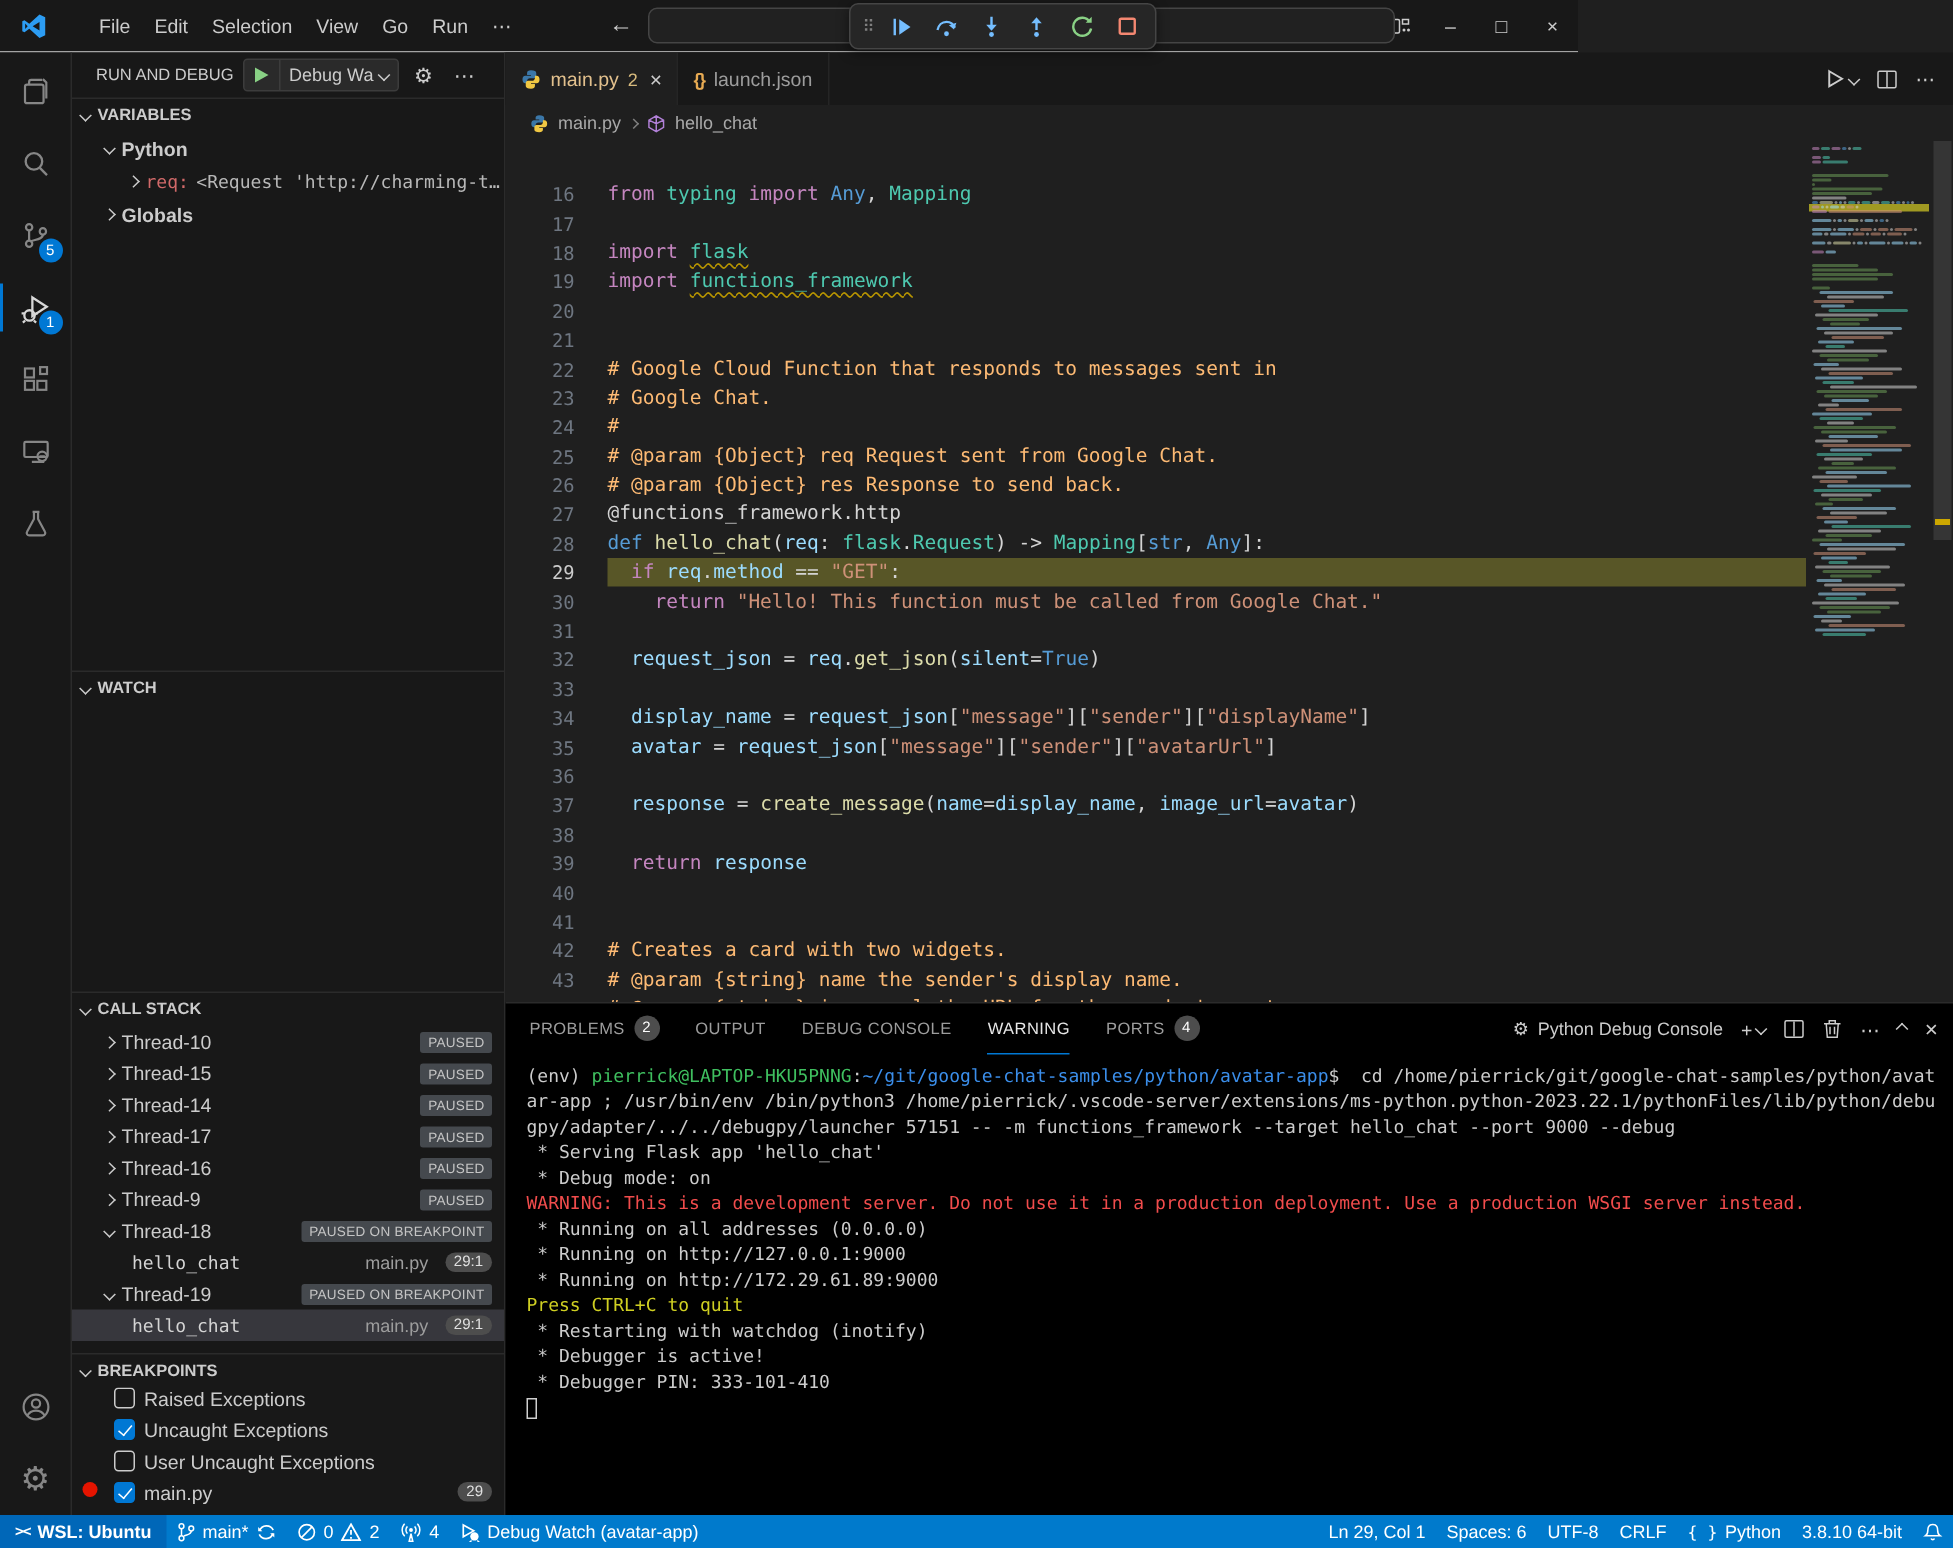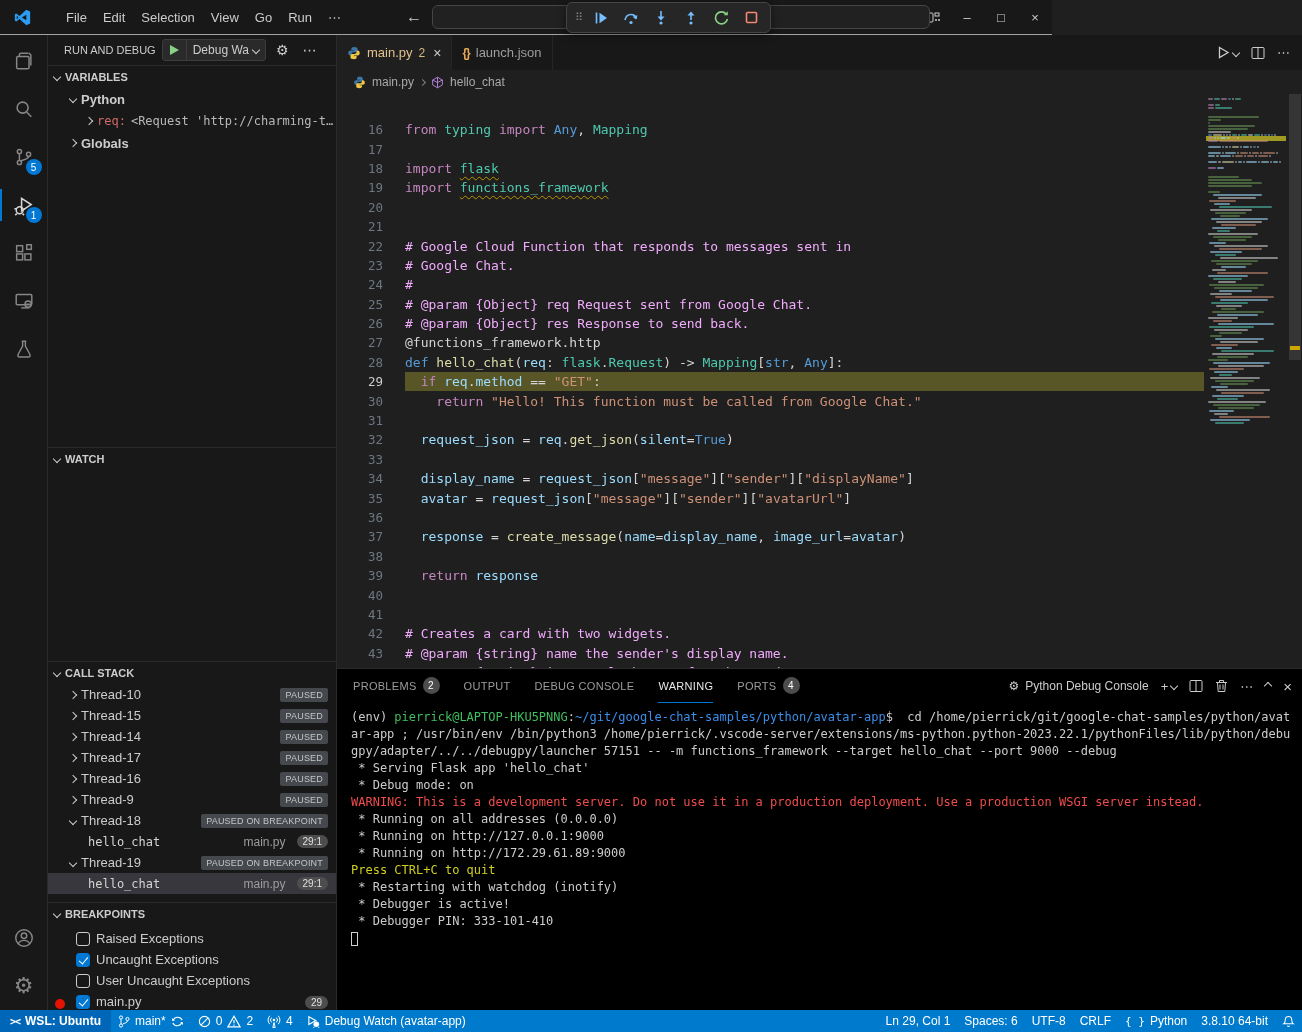--- a/index.html
+++ b/index.html
@@ -62,21 +62,21 @@
   
   .cs-row { height:21px; display:flex; align-items:center; gap:5px; padding:0 8px 0 22px; }
   .cs-row.frame { padding-left:40px; }
   .cs-row.selected { background:#37373d; }
   .cs-label { color:#cccccc; }
   .cs-badge { margin-left:auto; background:#45494e; color:#c5c5c5; font-size:9px; padding:2px 5px; border-radius:2px; letter-spacing:.2px; white-space:nowrap; }
   .cs-file { margin-left:auto; color:#9d9d9d; font-size:12px; }
   .cs-pos { background:#4d4d4d; color:#e0e0e0; font-size:10px; border-radius:8px; padding:1px 6px; margin-left:6px; }
   .cs-fn { font-family:"DejaVu Sans Mono", monospace; font-size:12px; color:#d4d4d4; }
   
-  .bp-row { position:relative; height:21px; display:flex; align-items:flex-end; gap:6px; padding:0 8px 0 28px; }
+  .bp-row { position:relative; height:21px; display:flex; align-items:flex-start; gap:6px; padding:0 8px 0 28px; }
   .bp-check { width:14px; height:14px; border:1px solid #cccccc; border-radius:3px; background:transparent; flex:none; position:relative; }
   .bp-check.checked { background:#0078d4; border-color:#0078d4; }
   .bp-check.checked::after { content:""; position:absolute; left:4px; top:1px; width:4px; height:8px; border-right:1.6px solid #fff; border-bottom:1.6px solid #fff; transform:rotate(40deg); }
   .bp-dot { position:absolute; left:7px; width:10px; height:10px; border-radius:50%; background:#e51400; }
   .bp-badge { margin-left:auto; background:#4d4d4d; color:#e0e0e0; font-size:10px; border-radius:9px; padding:1px 6px; }
 
   
   #editorgroup { flex:1; display:flex; flex-direction:column; background:#1f1f1f; }
   #tabbar { height:35px; background:#181818; display:flex; align-items:stretch; }
   .tab { display:flex; align-items:center; gap:6px; padding:0 10px; font-size:13px; color:#9d9d9d; background:#181818; border-right:1px solid #252525; }
@@ -91,21 +91,21 @@
   
   #codearea { position:relative; height:574px; background:#1f1f1f; overflow:hidden; font-family:"DejaVu Sans Mono", monospace; font-size:13px; }
   #codelines { position:absolute; top:26px; left:0; right:98px; }
   .code-row { display:flex; height:19.4px; align-items:center; white-space:pre; }
   .code-gutter { width:46px; flex:none; text-align:right; color:#6e7681; font-size:12.5px; position:relative; }
   .code-content { margin-left:22px; flex:1; height:100%; display:flex; align-items:center; }
   .code-row.current .code-gutter { color:#cccccc; }
   .code-row.current .code-content { background:#585627; }
   .tk-kw{color:#c586c0}.tk-def{color:#569cd6}.tk-fn{color:#dcdcaa}.tk-cls{color:#4ec9b0}
   .tk-clsq{color:#4ec9b0; text-decoration:underline wavy #b89500 1px; text-underline-offset:3px;}
-  .tk-var{color:#9cdcfe}.tk-str{color:#ce9178}.tk-com{color:#f0abfc}.tk-pun{color:#d4d4d4}
+  .tk-var{color:#9cdcfe}.tk-str{color:#ce9178}.tk-com{color:#fdba74}.tk-pun{color:#d4d4d4}
   #minimap { position:absolute; top:4px; right:16px; width:80px; bottom:0; }
   .mini-line { position:absolute; height:2px; border-radius:1px; opacity:.55; }
   .mini-hl { position:absolute; left:0; width:80px; height:5px; background:#a8a023; opacity:.95; }
   #scrollbar { position:absolute; top:0; right:0; width:14px; bottom:0; }
   #scroll-slider { position:absolute; top:0; left:1px; width:12px; height:266px; background:rgba(121,121,121,.25); }
   .overview-mark { position:absolute; left:2px; width:10px; height:4px; background:#cca700; }
 
   
   #panel { height:342px; border-top:1px solid #2b2b2b; background:#000000; display:flex; flex-direction:column; }
   #panel-header { height:34px; display:flex; align-items:center; padding:0 10px 0 16px; flex:none; }

